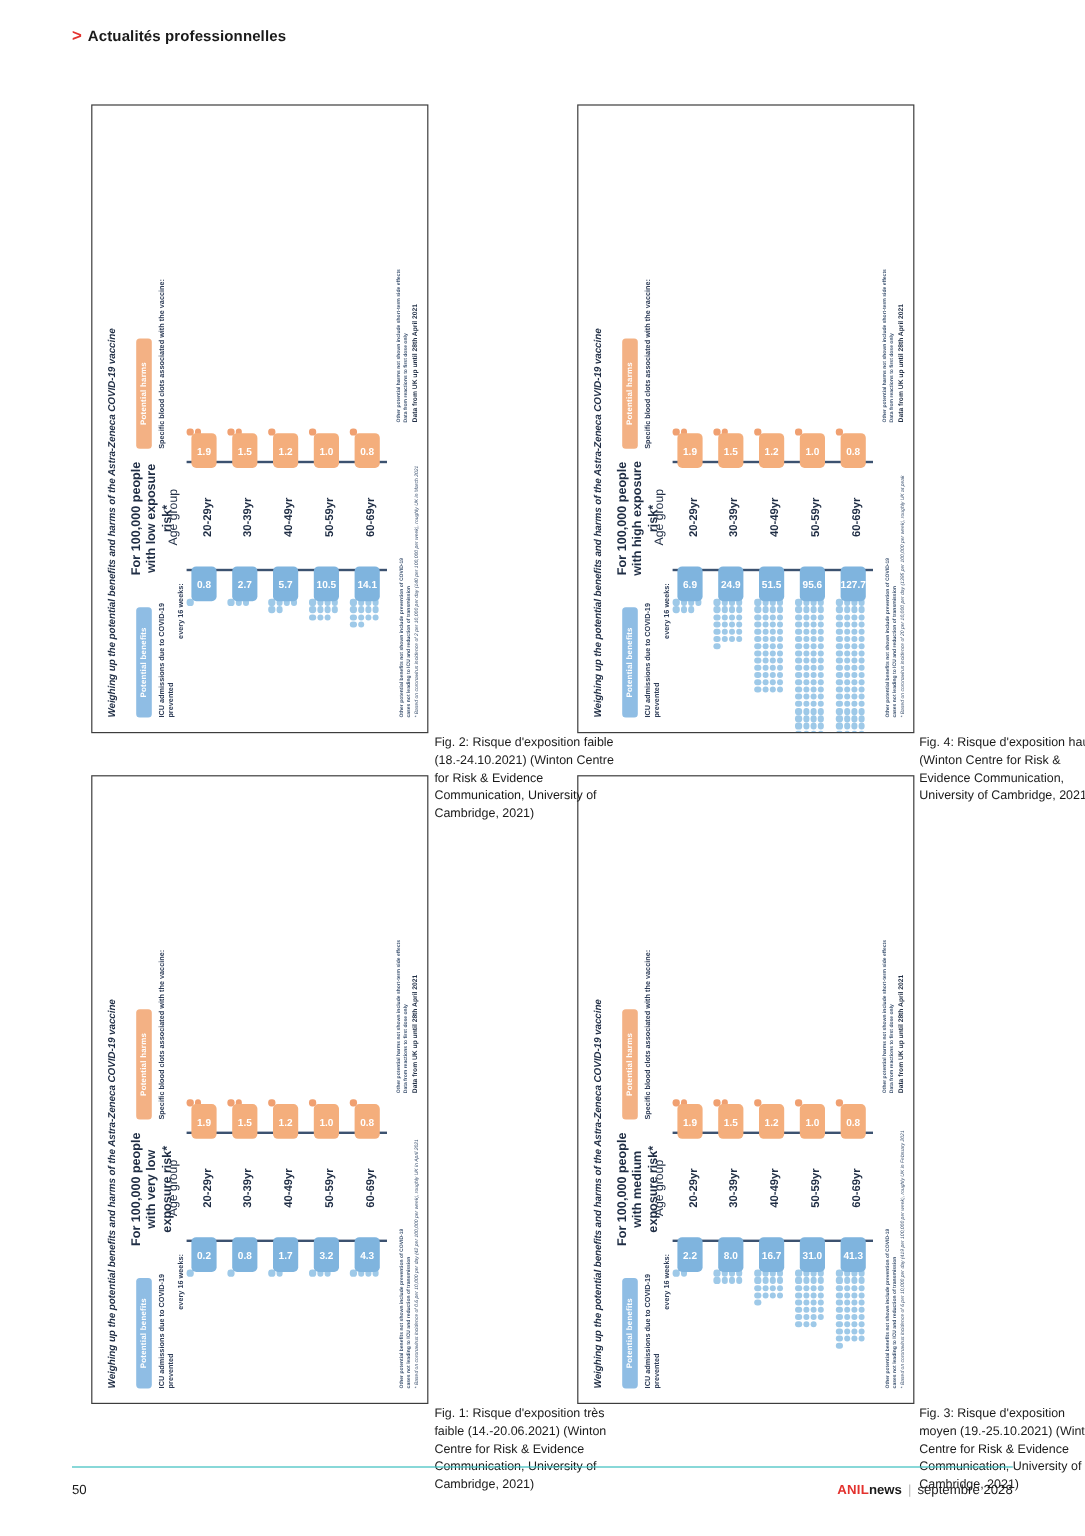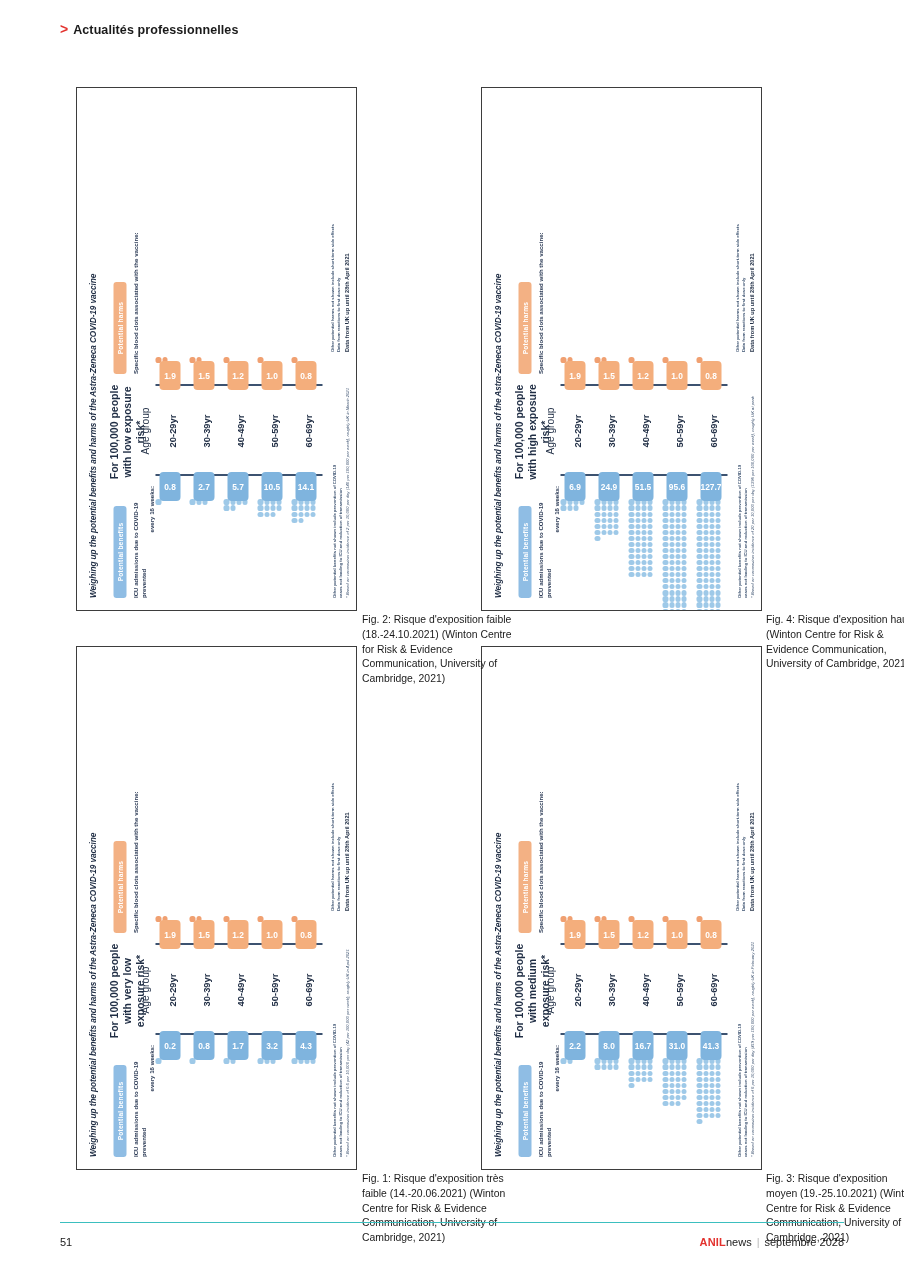--- a/index.html
+++ b/index.html
@@ -154,21 +154,21 @@
   .footer-rule{
     position:absolute;left:60px;right:60px;top:1222px;height:1px;background:#3bbfbf;
   }
   .footer{
     position:absolute;left:60px;right:60px;top:1232px;height:20px;
     display:flex;align-items:center;justify-content:space-between;
   }
   .page-num{font-size:11px;color:#1a1a1a;}
   .footer-right{display:flex;align-items:center;gap:5px;font-size:11px;color:#1a1a1a;}
   .brand-anil{color:#e3322e;font-weight:700;letter-spacing:.2px;}
-  .brand-news{color:#1a1a1a;font-weight:400;margin-top:36px;}
+  .brand-news{color:#1a1a1a;font-weight:700;margin-top:36px;}
   .sep{color:#b9b9b9;}
 </style>
 </head>
 <body>
 
 <div class="page-header">
   <span class="chev">&gt;</span>
   <span class="page-header-title">Actualités professionnelles</span>
 </div>
 
@@ -1046,19 +1046,19 @@
     </div>
 </div>
 
 <div class="caption cap1">Fig. 1: Risque d'exposition très faible (14.-20.06.2021) (Winton Centre for Risk &amp; Evidence Communication, University of Cambridge, 2021)</div>
 <div class="caption cap2">Fig. 2: Risque d'exposition faible (18.-24.10.2021) (Winton Centre for Risk &amp; Evidence Communication, University of Cambridge, 2021)</div>
 <div class="caption cap3">Fig. 3: Risque d'exposition moyen (19.-25.10.2021) (Winton Centre for Risk &amp; Evidence Communication, University of Cambridge, 2021)</div>
 <div class="caption cap4">Fig. 4: Risque d'exposition haut (Winton Centre for Risk &amp; Evidence Communication, University of Cambridge, 2021)</div>
 
 <div class="footer-rule"></div>
 <div class="footer">
-  <span class="page-num">51</span>
+  <span class="page-num">50</span>
   <span class="footer-right">
     <span><span class="brand-anil">ANIL</span><span class="brand-news">news</span></span>
     <span class="sep">|</span>
     <span>septembre 2028</span>
   </span>
 </div>
 
 </body></html>

